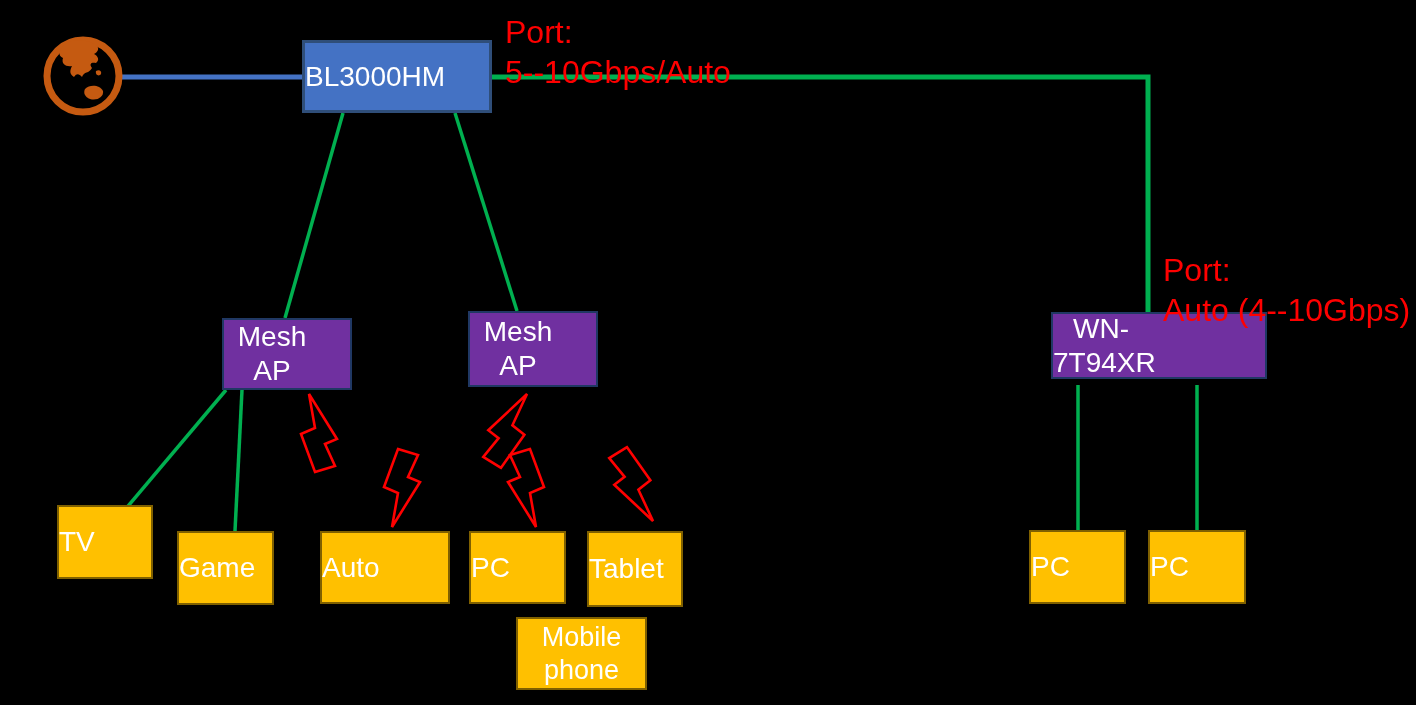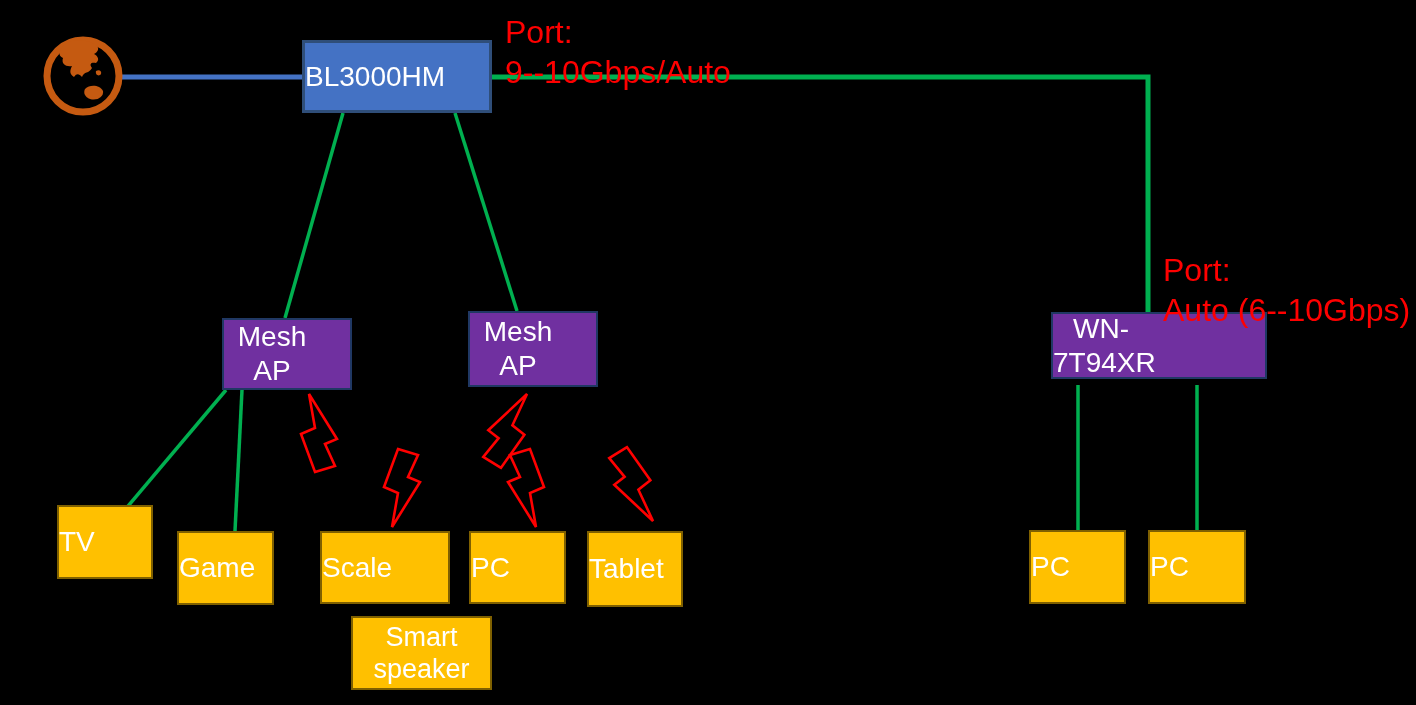--- a/index.html
+++ b/index.html
@@ -81,47 +81,47 @@
 
   <div class="node device" style="left:57px;top:505px;width:96px;height:74px">
     <span class="label">TV</span>
   </div>
 
   <div class="node device" style="left:177px;top:531px;width:97px;height:74px">
     <span class="label">Game</span>
   </div>
 
   <div class="node device" style="left:320px;top:531px;width:130px;height:73px">
-    <span class="label">Scale</span>
+    <span class="label">Auto</span>
   </div>
 
   <div class="node device" style="left:469px;top:531px;width:97px;height:73px">
     <span class="label">PC</span>
   </div>
 
   <div class="node device" style="left:587px;top:531px;width:96px;height:76px">
     <span class="label">Tablet</span>
   </div>
 
-  <div class="node device" style="left:351px;top:616px;width:141px;height:74px;font-size:27px">
-    <span class="label">Smart speaker</span>
+
+  <div class="node device" style="left:516px;top:617px;width:131px;height:73px;font-size:27px">
+    <span class="label">Mobile phone</span>
   </div>
-
 
   <div class="node device" style="left:1029px;top:530px;width:97px;height:74px">
     <span class="label">PC</span>
   </div>
 
   <div class="node device" style="left:1148px;top:530px;width:98px;height:74px">
     <span class="label">PC</span>
   </div>
 
   <div class="port-note" style="left:505px;top:12px">
     <div>Port:</div>
-    <div>9--10Gbps/Auto</div>
+    <div>5--10Gbps/Auto</div>
   </div>
 
   <div class="port-note" style="left:1163px;top:250px">
     <div>Port:</div>
-    <div>Auto (6--10Gbps)</div>
+    <div>Auto (4--10Gbps)</div>
   </div>
 
 </div>
 
 </body></html>

